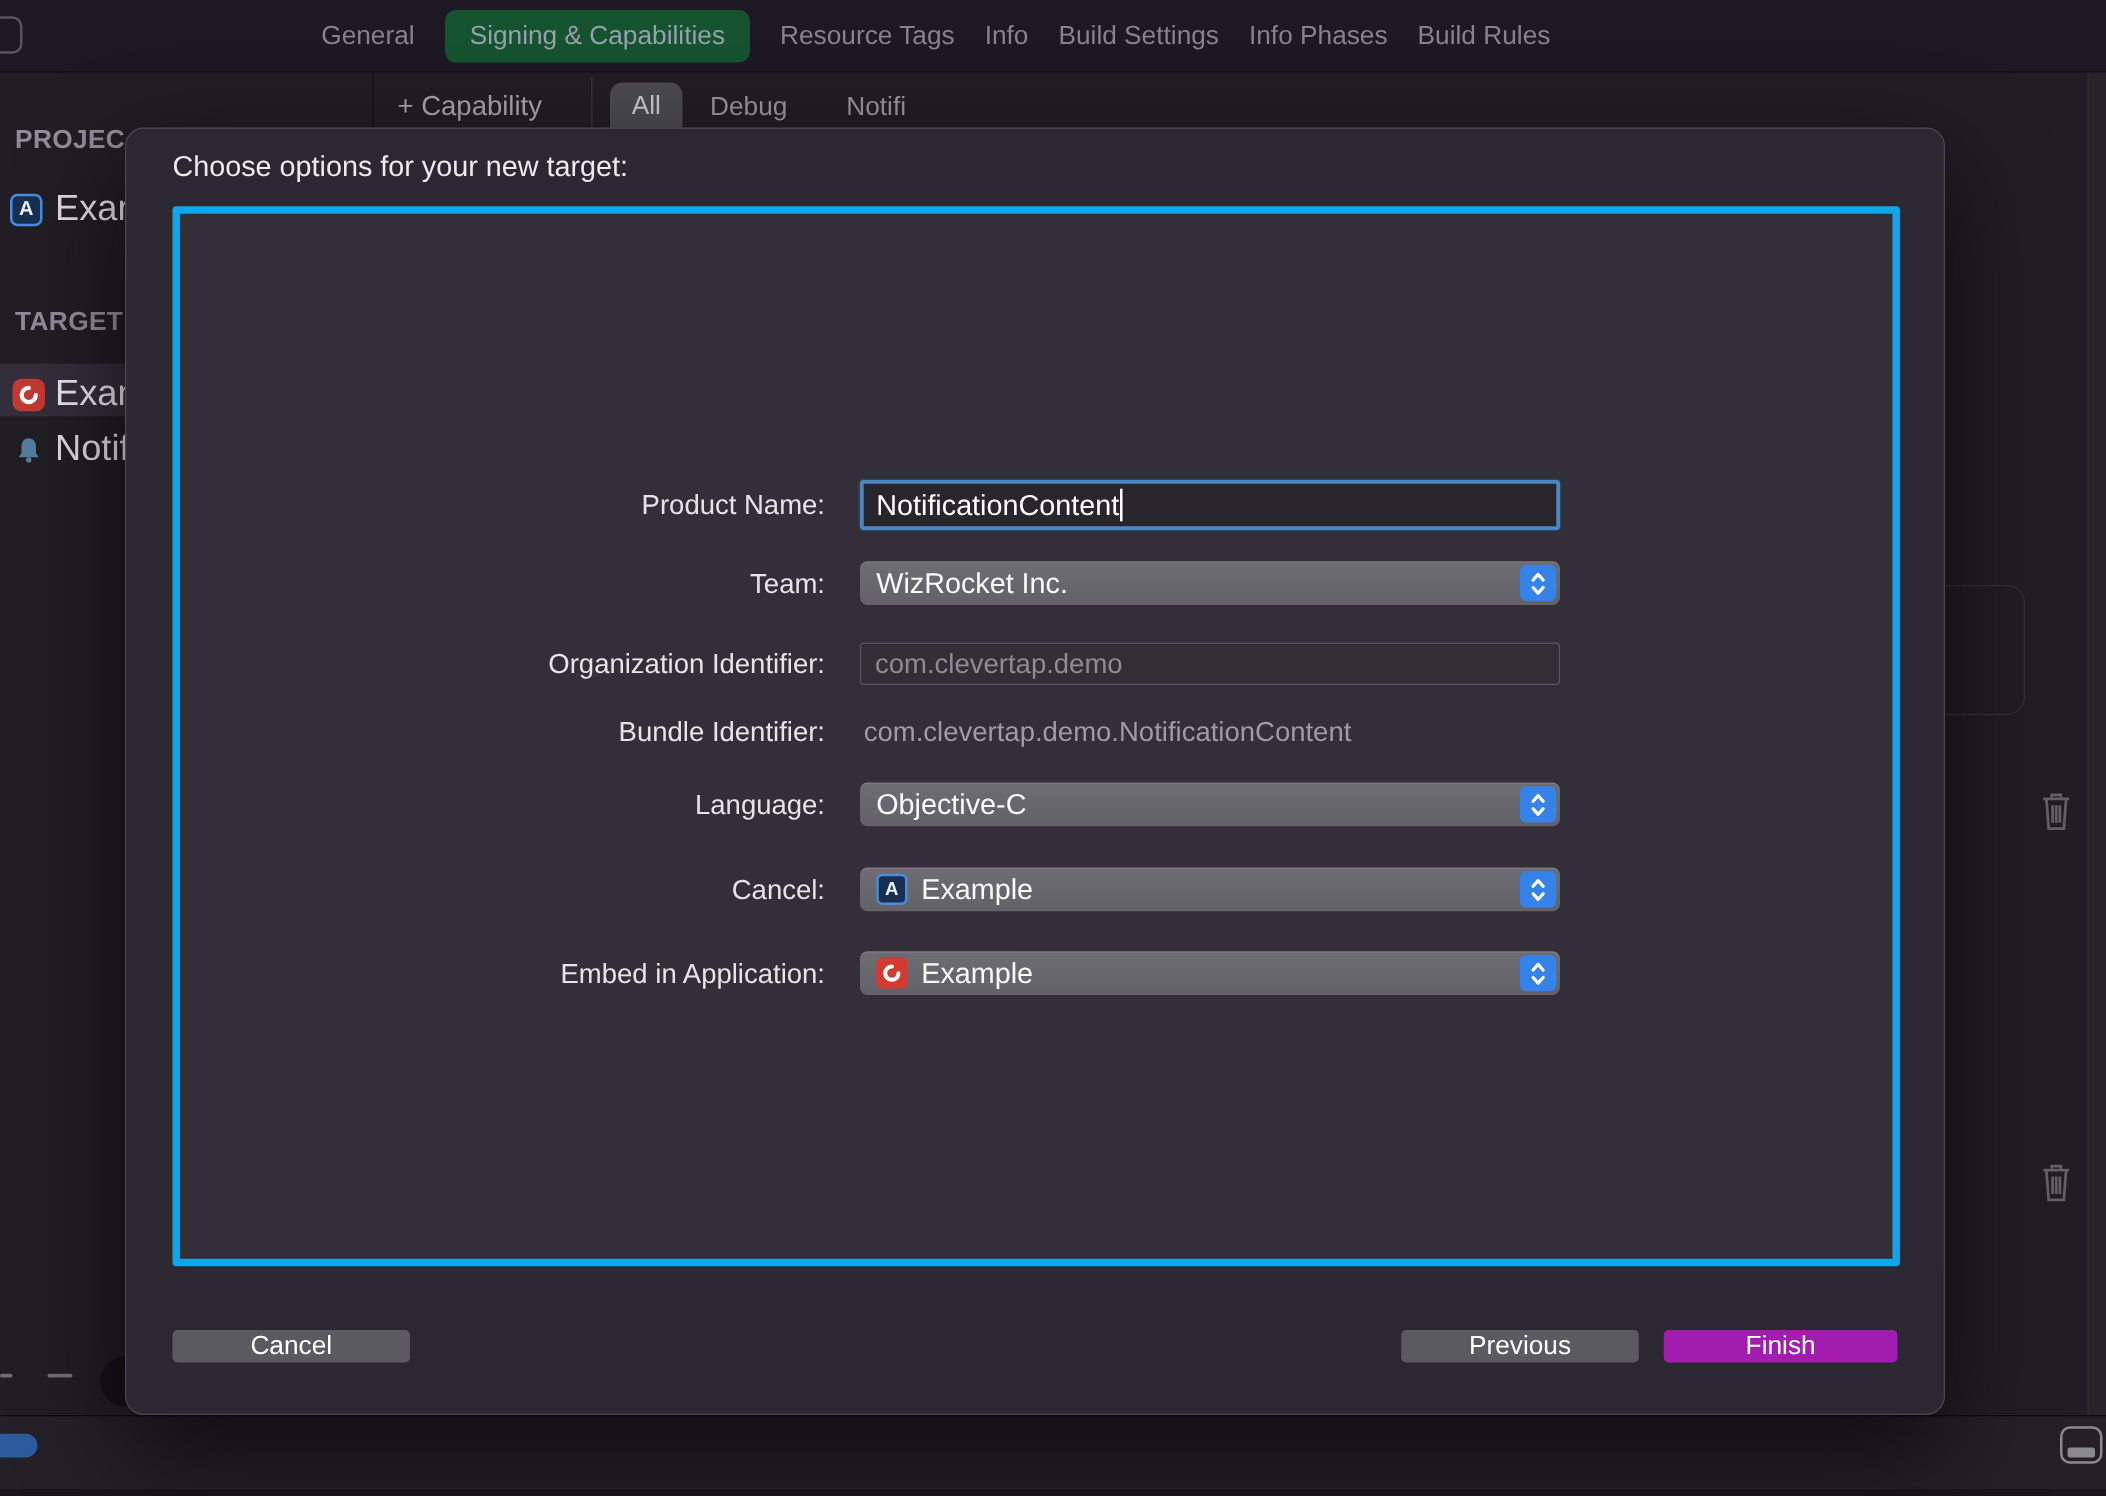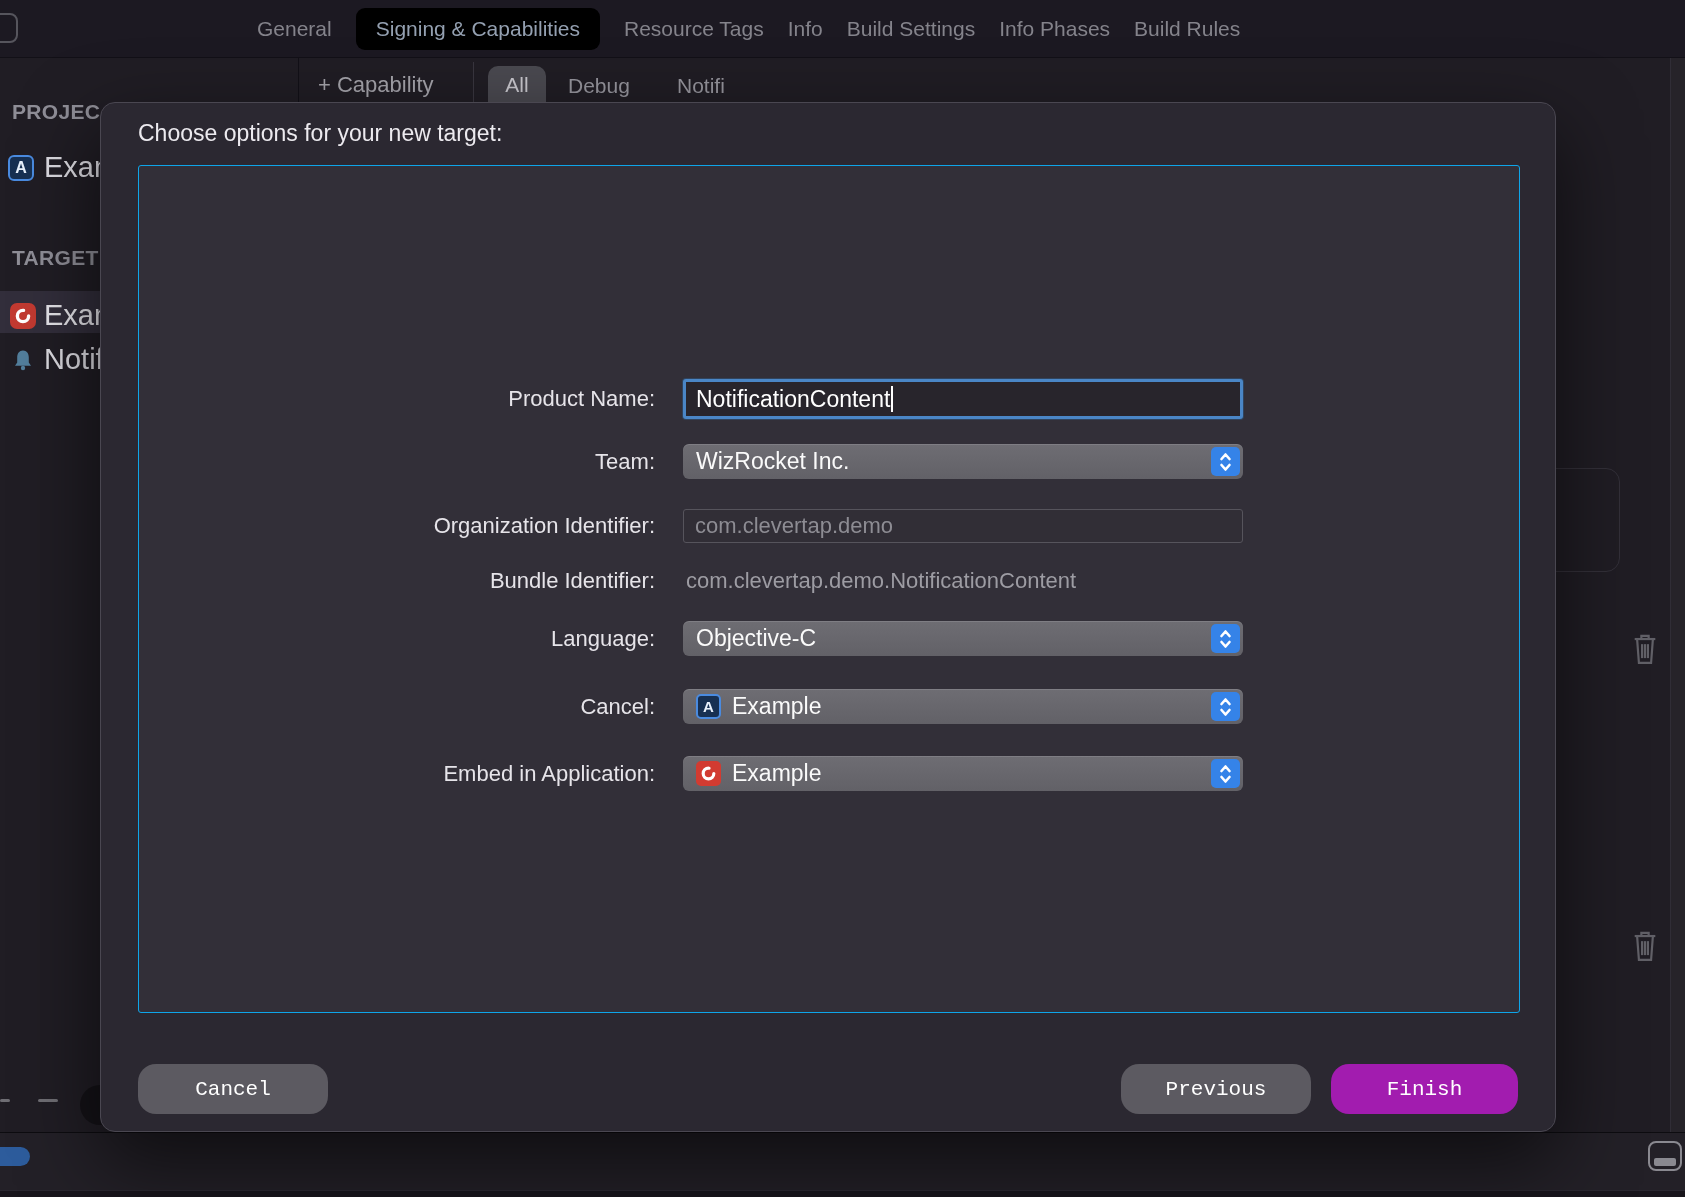--- a/index.html
+++ b/index.html
@@ -9,21 +9,21 @@
     background:#201d24; font-family:"Liberation Sans", sans-serif;
     -webkit-font-smoothing:antialiased;
   }
   
   .topbar { position:absolute; left:0; top:0; width:1685px; height:58px;
     background:#1c1922; border-bottom:1px solid #121017; }
   .corner-icon { position:absolute; left:-10px; top:13px; width:28px; height:30px;
     border:2px solid #56555d; border-radius:8px; }
   .tabs { position:absolute; left:257px; top:0; height:58px; display:flex; align-items:center; gap:24px; }
   .tab { font-size:21px; color:#84838b; white-space:nowrap; padding:9px 0; }
-  .tab.selected { background:#000000; color:#94a0b1; border-radius:9px; padding:9px 20px; }
+  .tab.selected { background:#14532d; color:#94a0b1; border-radius:9px; padding:9px 20px; }
   
   .v-divider { position:absolute; width:1px; background:#121017; }
   .sidebar-div { left:298px; top:58px; height:50px; }
   .cap-div { left:473px; top:62px; height:46px; background:#39363f; }
   .cap-label { position:absolute; left:318px; top:72px; font-size:22px; color:#a4a3aa; }
   .filter-pill { position:absolute; left:488px; top:66px; width:58px; height:46px;
     background:#4a4950; border-radius:10px; color:#c9c8ce; font-size:21px;
     display:flex; align-items:flex-start; justify-content:center; padding-top:7px; }
   .filter { position:absolute; top:74px; font-size:21px; color:#95949c; }
   .filter.debug { left:568px; } .filter.release { left:677px; }
@@ -60,21 +60,21 @@
   .layout-icon .bar { position:absolute; left:4px; right:4px; bottom:3px; height:8px;
     background:#8a8990; border-radius:2px; }
   .bottomstrip { position:absolute; left:0; top:1190px; width:1685px; height:7px;
     background:#18151c; border-top:1px solid #2a2730; }
   
   .dialog { position:absolute; left:100px; top:102px; width:1456px; height:1030px;
     background:#2b2831; border:1px solid #4a4751; border-radius:15px;
     box-shadow:0 30px 80px rgba(0,0,0,.6); z-index:10; }
   .dlg-title { position:absolute; left:37px; top:17px; font-size:23px; color:#eceaef; }
   .panel { position:absolute; left:37px; top:62px; width:1382px; height:848px;
-    background:#322f38; border:1px solid #0ea5e9; border-radius:3px; }
+    background:#322f38; border:6px solid #0ea5e9; border-radius:3px; }
   .frow { position:absolute; left:0; width:100%; }
   .flabel { position:absolute; left:0; width:516px; text-align:right; font-size:22px;
     color:#e6e4e9; white-space:nowrap; }
   .fctrl { position:absolute; left:531px; width:573px;padding-left:13px; }
   .text-field { height:40px; border:3px solid #4a86c6; border-radius:3px; background:#28252c;
     box-shadow:0 0 0 1px rgba(46,84,120,.6); display:flex; align-items:center; padding:0 10px;
     color:#fff; font-size:23px; }
   .caret { display:inline-block; width:2px; height:26px; background:#fff; margin-left:1px; }
   .plain-field { height:34px; border:1px solid #56545c; border-radius:3px; background:#312e36;
     display:flex; align-items:center; padding:0 11px; color:#8d8c93; font-size:22px; }
@@ -83,22 +83,22 @@
     background:linear-gradient(180deg,#6e6d73,#626167);
     display:flex; align-items:center; padding:0 44px 0 13px;
     color:#fafafa; font-size:23px; box-shadow:inset 0 1px 0 rgba(255,255,255,.12); }
   .stepper { position:absolute; right:3px; top:3px; bottom:3px; width:29px;
     background:#3583e8; border-radius:5px; display:flex; align-items:center; justify-content:center; }
   .popup-icon { width:25px; height:25px; border-radius:5px; margin-right:11px; flex:none;
     display:flex; align-items:center; justify-content:center; }
   .popup-icon.blue { background:#173052; border:2px solid #4a8be0; color:#e8f1fc;
     font-weight:bold; font-size:15px; }
   .popup-icon.red { background:#d23b31; }
-  .btn { position:absolute; top:961px; height:50px; border-radius:18px; border:none;
-    font-family:Liberation Mono, monospace; font-size:21px; color:#fff; display:flex; align-items:center; justify-content:center; }
+  .btn { position:absolute; top:961px; height:26px; border-radius:4px; border:none;
+    font-family:Liberation Sans, sans-serif; font-size:21px; color:#fff; display:flex; align-items:center; justify-content:center; }
   .btn.gray { background:#5c5a61; }
   .btn.blue { background:#a21caf; }
   .btn-cancel { left:37px; width:190px; }
   .btn-previous { left:1020px; width:190px; }
   .btn-finish { left:1230px; width:187px; }
 </style>
 </head>
 <body>
 
 <div class="screen">

